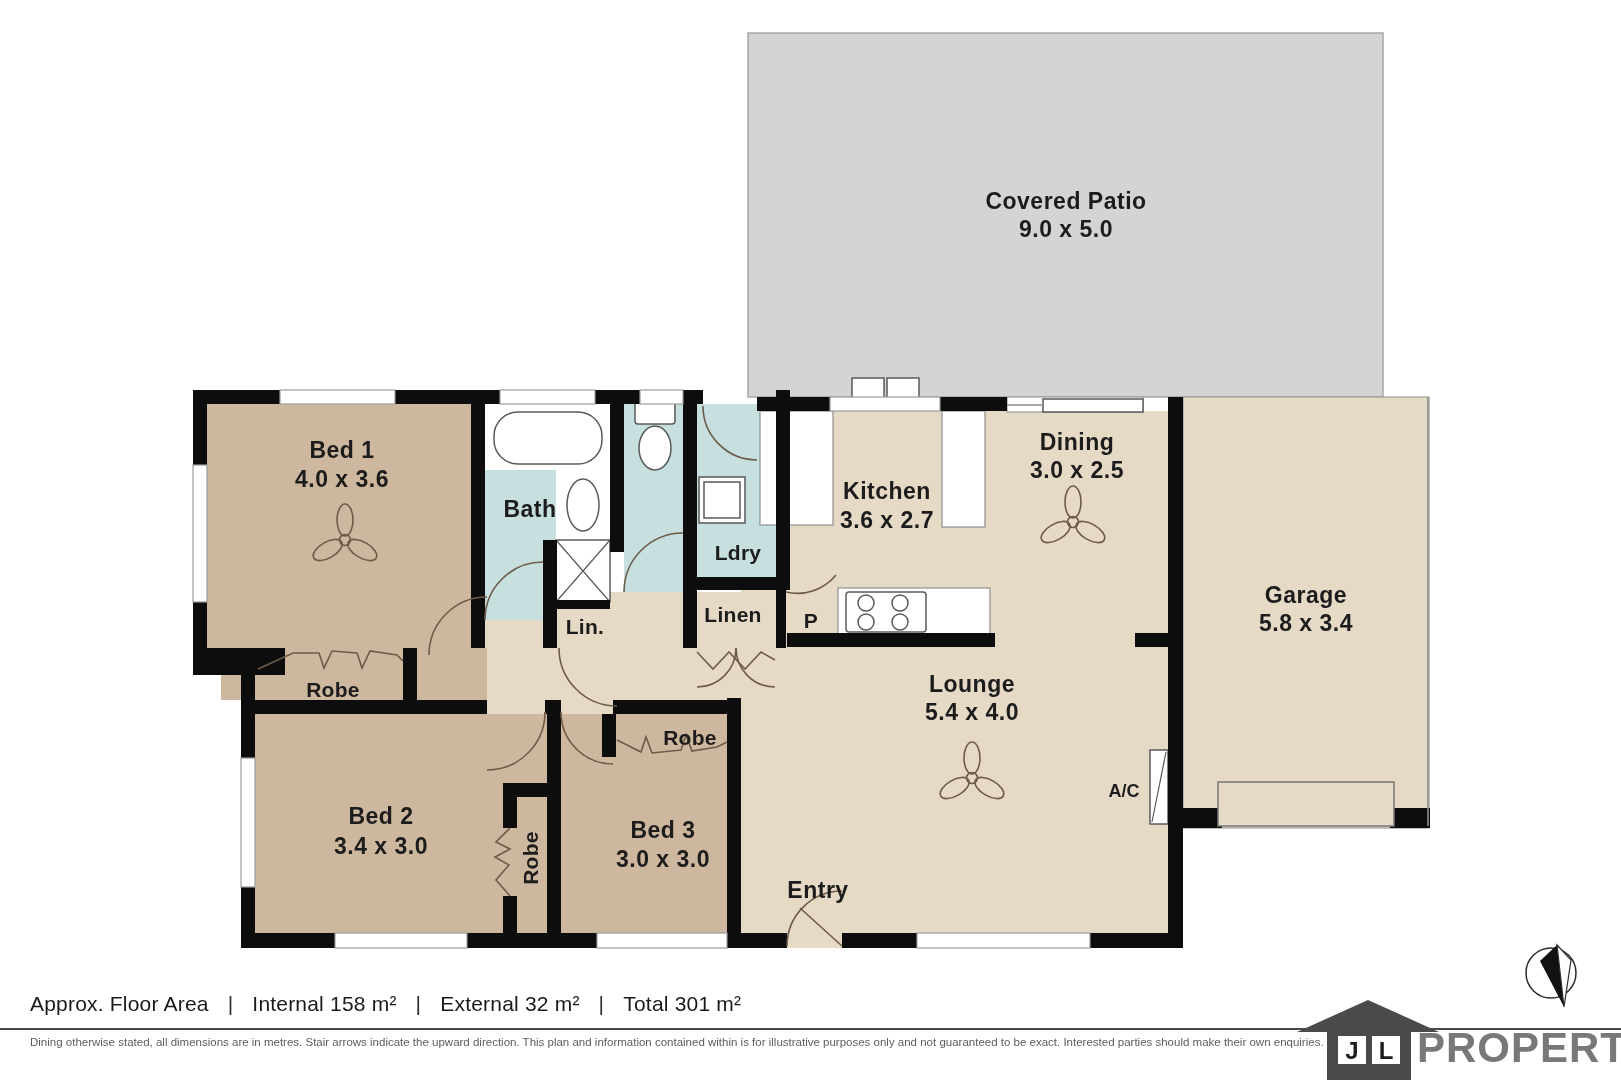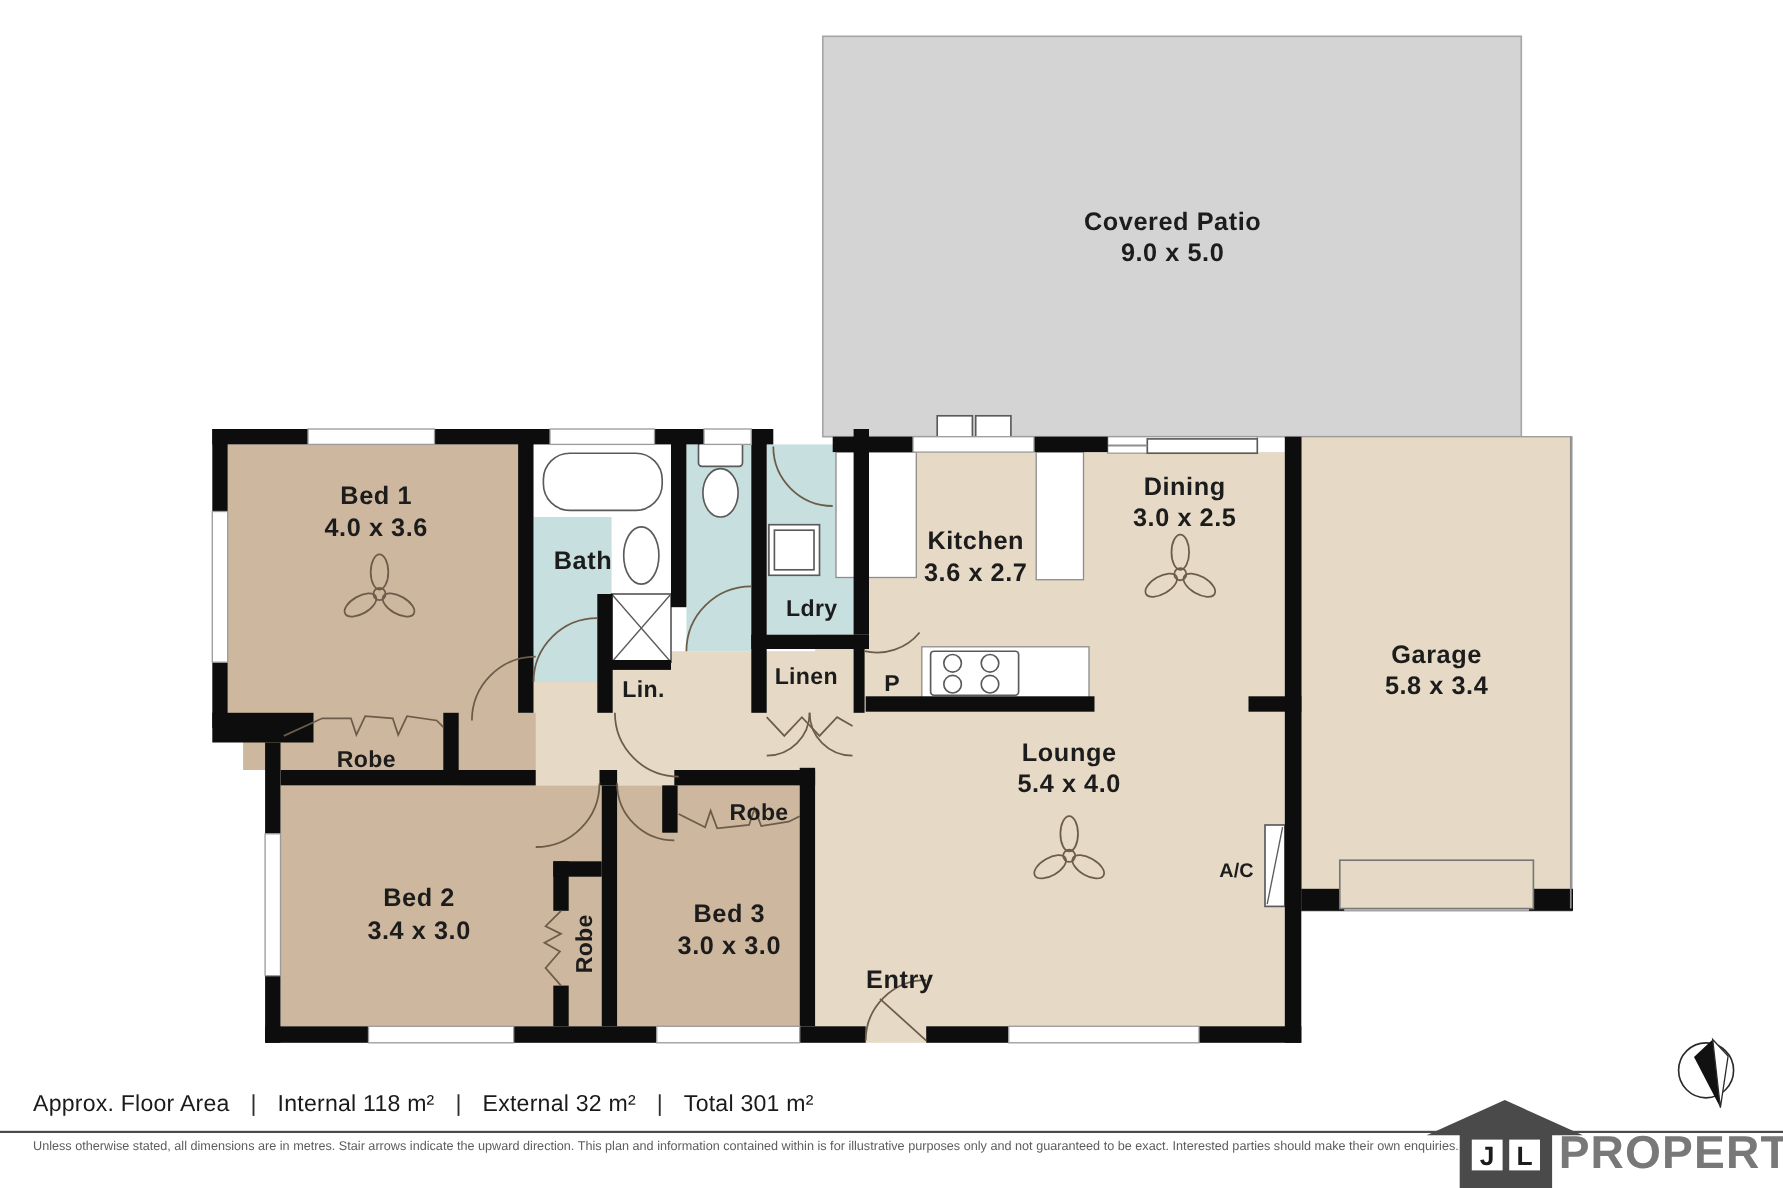--- a/index.html
+++ b/index.html
@@ -272,29 +272,29 @@
       <text class="lbl" x="818" y="898">Entry</text>
     </g>
     <g>
       <text class="lbl-xs" x="1124" y="797">A/C</text>
     </g>
   </svg>
 
   <div class="footer-line">
     <span>Approx. Floor Area</span>
     <span class="sep">|</span>
-    <span>Internal 118 m²</span>
+    <span>Internal 158 m²</span>
     <span class="sep">|</span>
     <span>External 32 m²</span>
     <span class="sep">|</span>
     <span>Total 301 m²</span>
   </div>
 
   <div class="rule"></div>
-  <div class="disclaimer">Unless otherwise stated, all dimensions are in metres. Stair arrows indicate the upward direction. This plan and information contained within is for illustrative purposes only and not guaranteed to be exact. Interested parties should make their own enquiries.</div>
+  <div class="disclaimer">Dining otherwise stated, all dimensions are in metres. Stair arrows indicate the upward direction. This plan and information contained within is for illustrative purposes only and not guaranteed to be exact. Interested parties should make their own enquiries.</div>
 
   <svg class="logo-house" width="142" height="80" viewBox="0 0 142 80">
     <polygon points="71,0 0,32 142,32" fill="#4a4a4a"></polygon>
     <rect x="30" y="30" width="84" height="50" fill="#4a4a4a"></rect>
     <rect x="41" y="36" width="28" height="28" fill="#ffffff"></rect>
     <rect x="75" y="36" width="28" height="28" fill="#ffffff"></rect>
     <text x="55" y="59" text-anchor="middle" font-size="24" fill="#4a4a4a">J</text>
     <text x="89" y="59" text-anchor="middle" font-size="24" fill="#4a4a4a">L</text>
   </svg>
   <div class="brand">PROPERTY</div>

